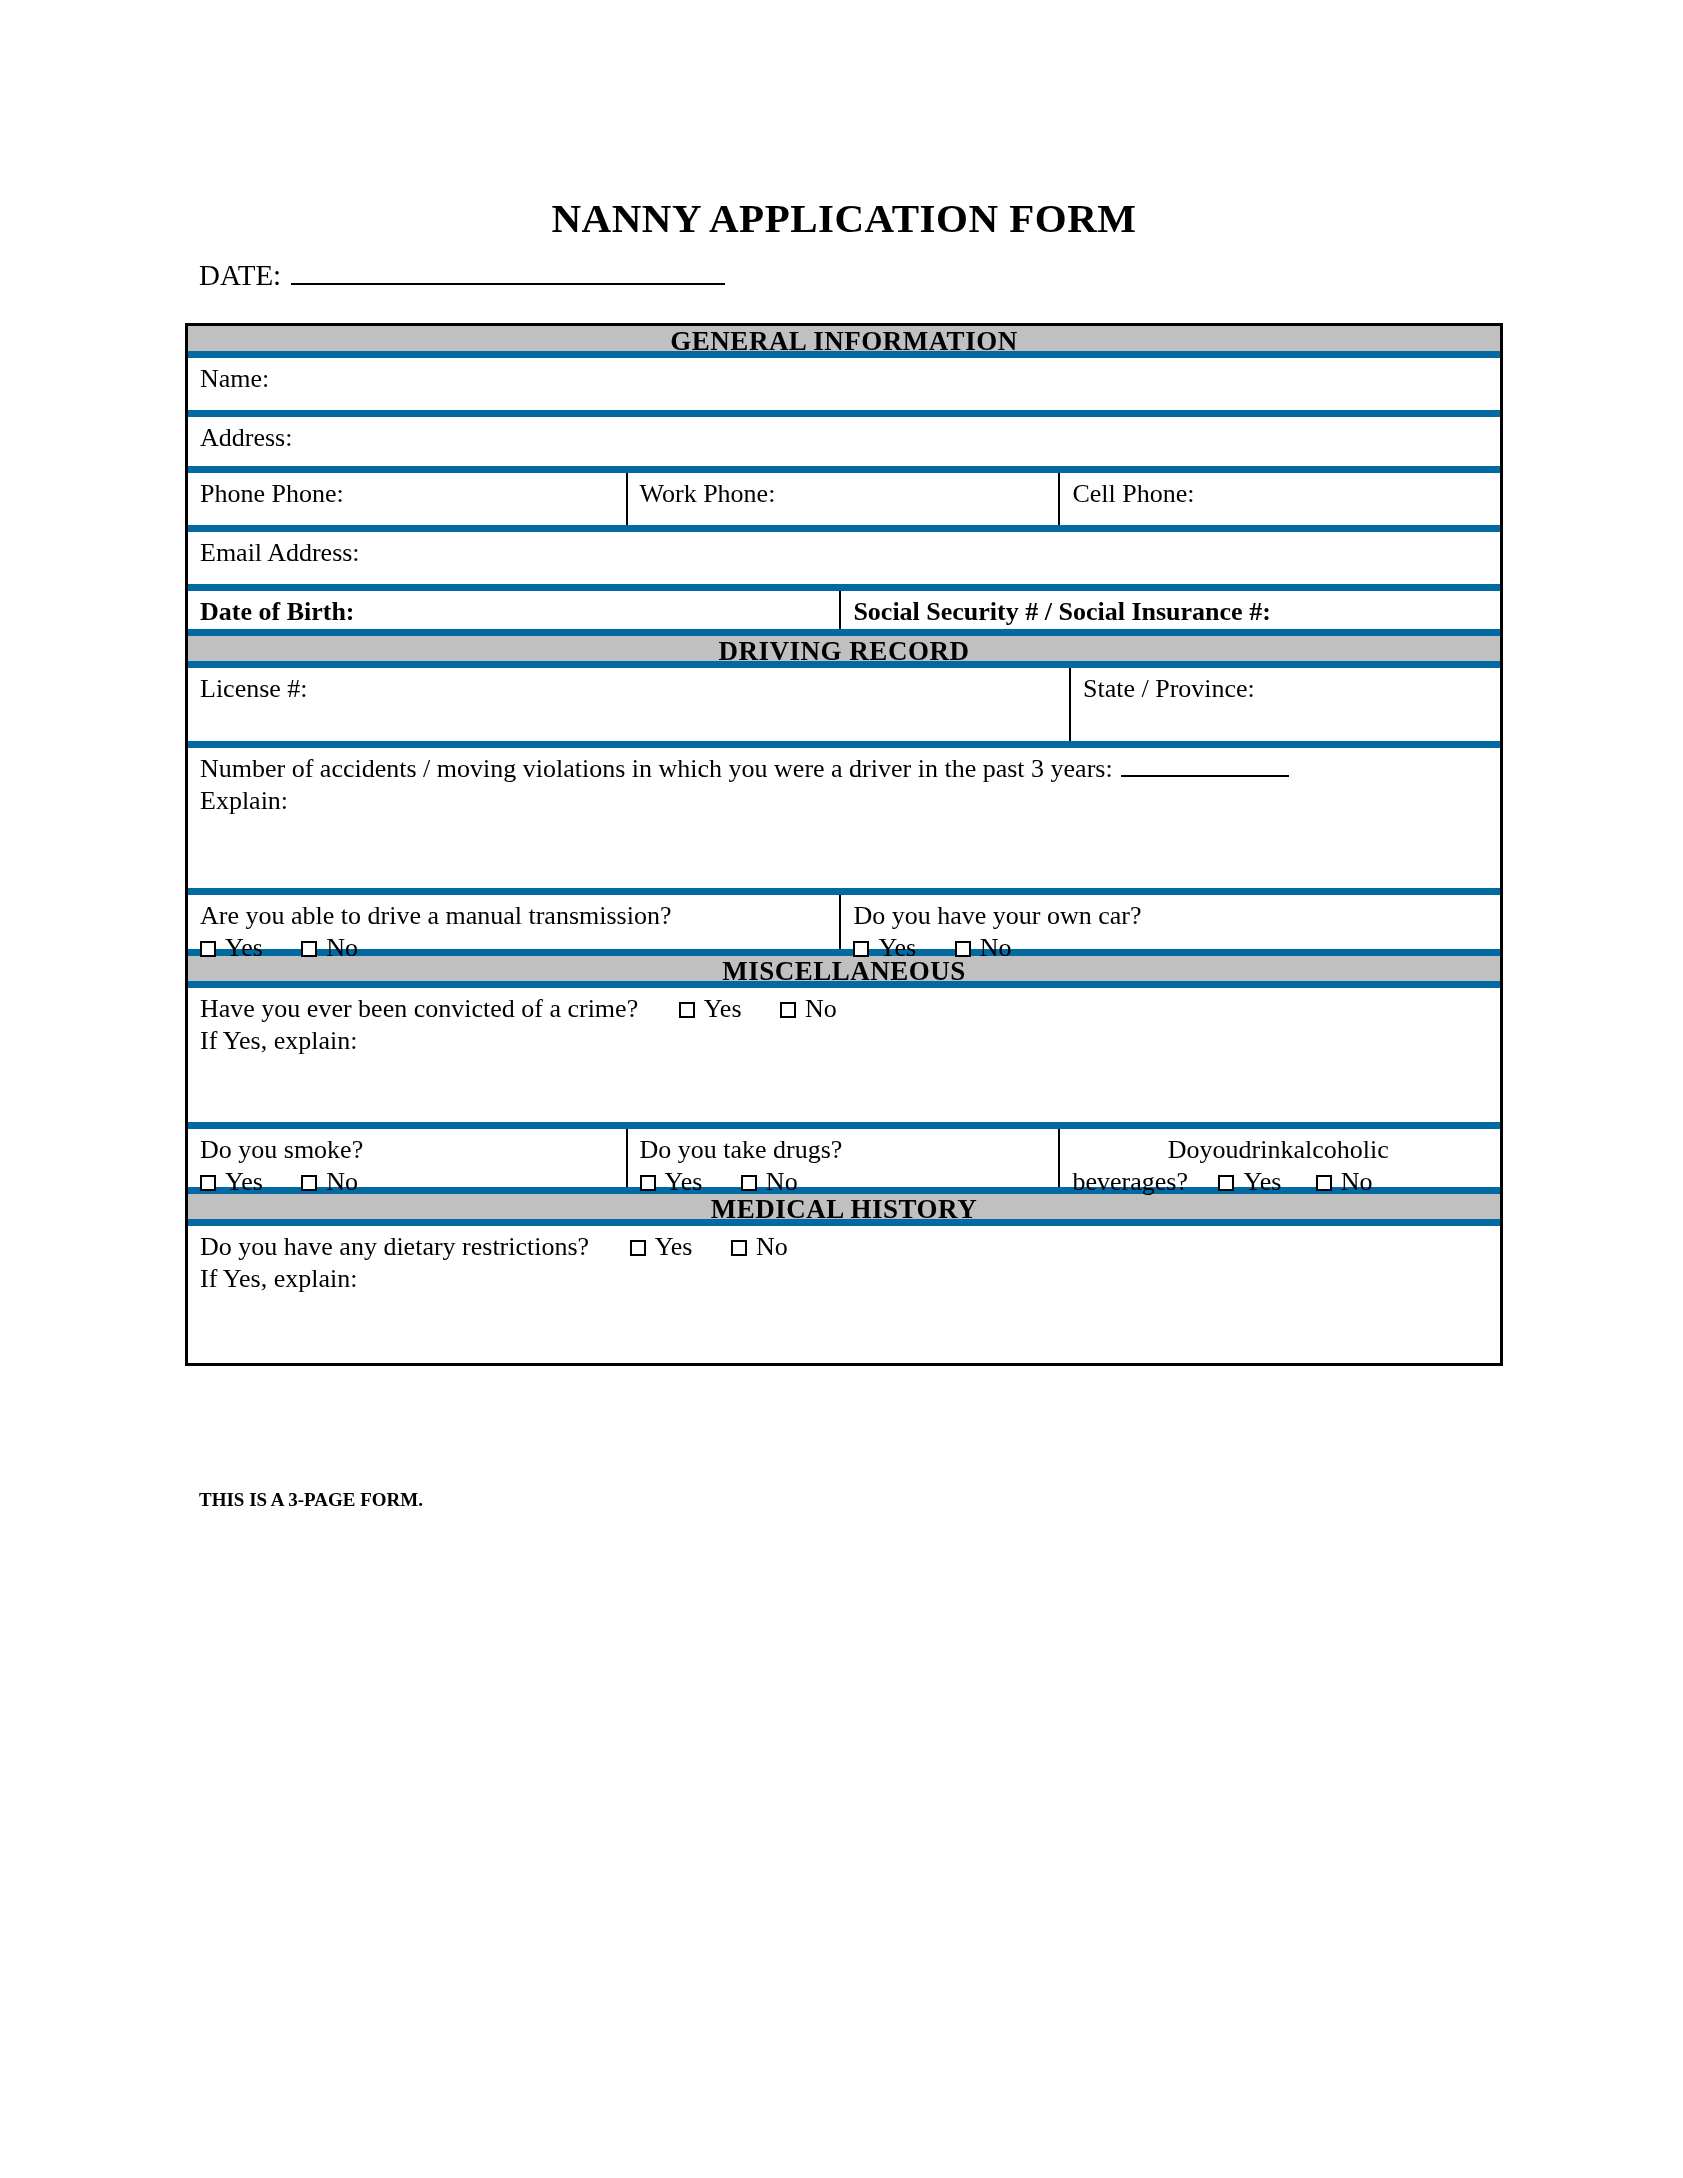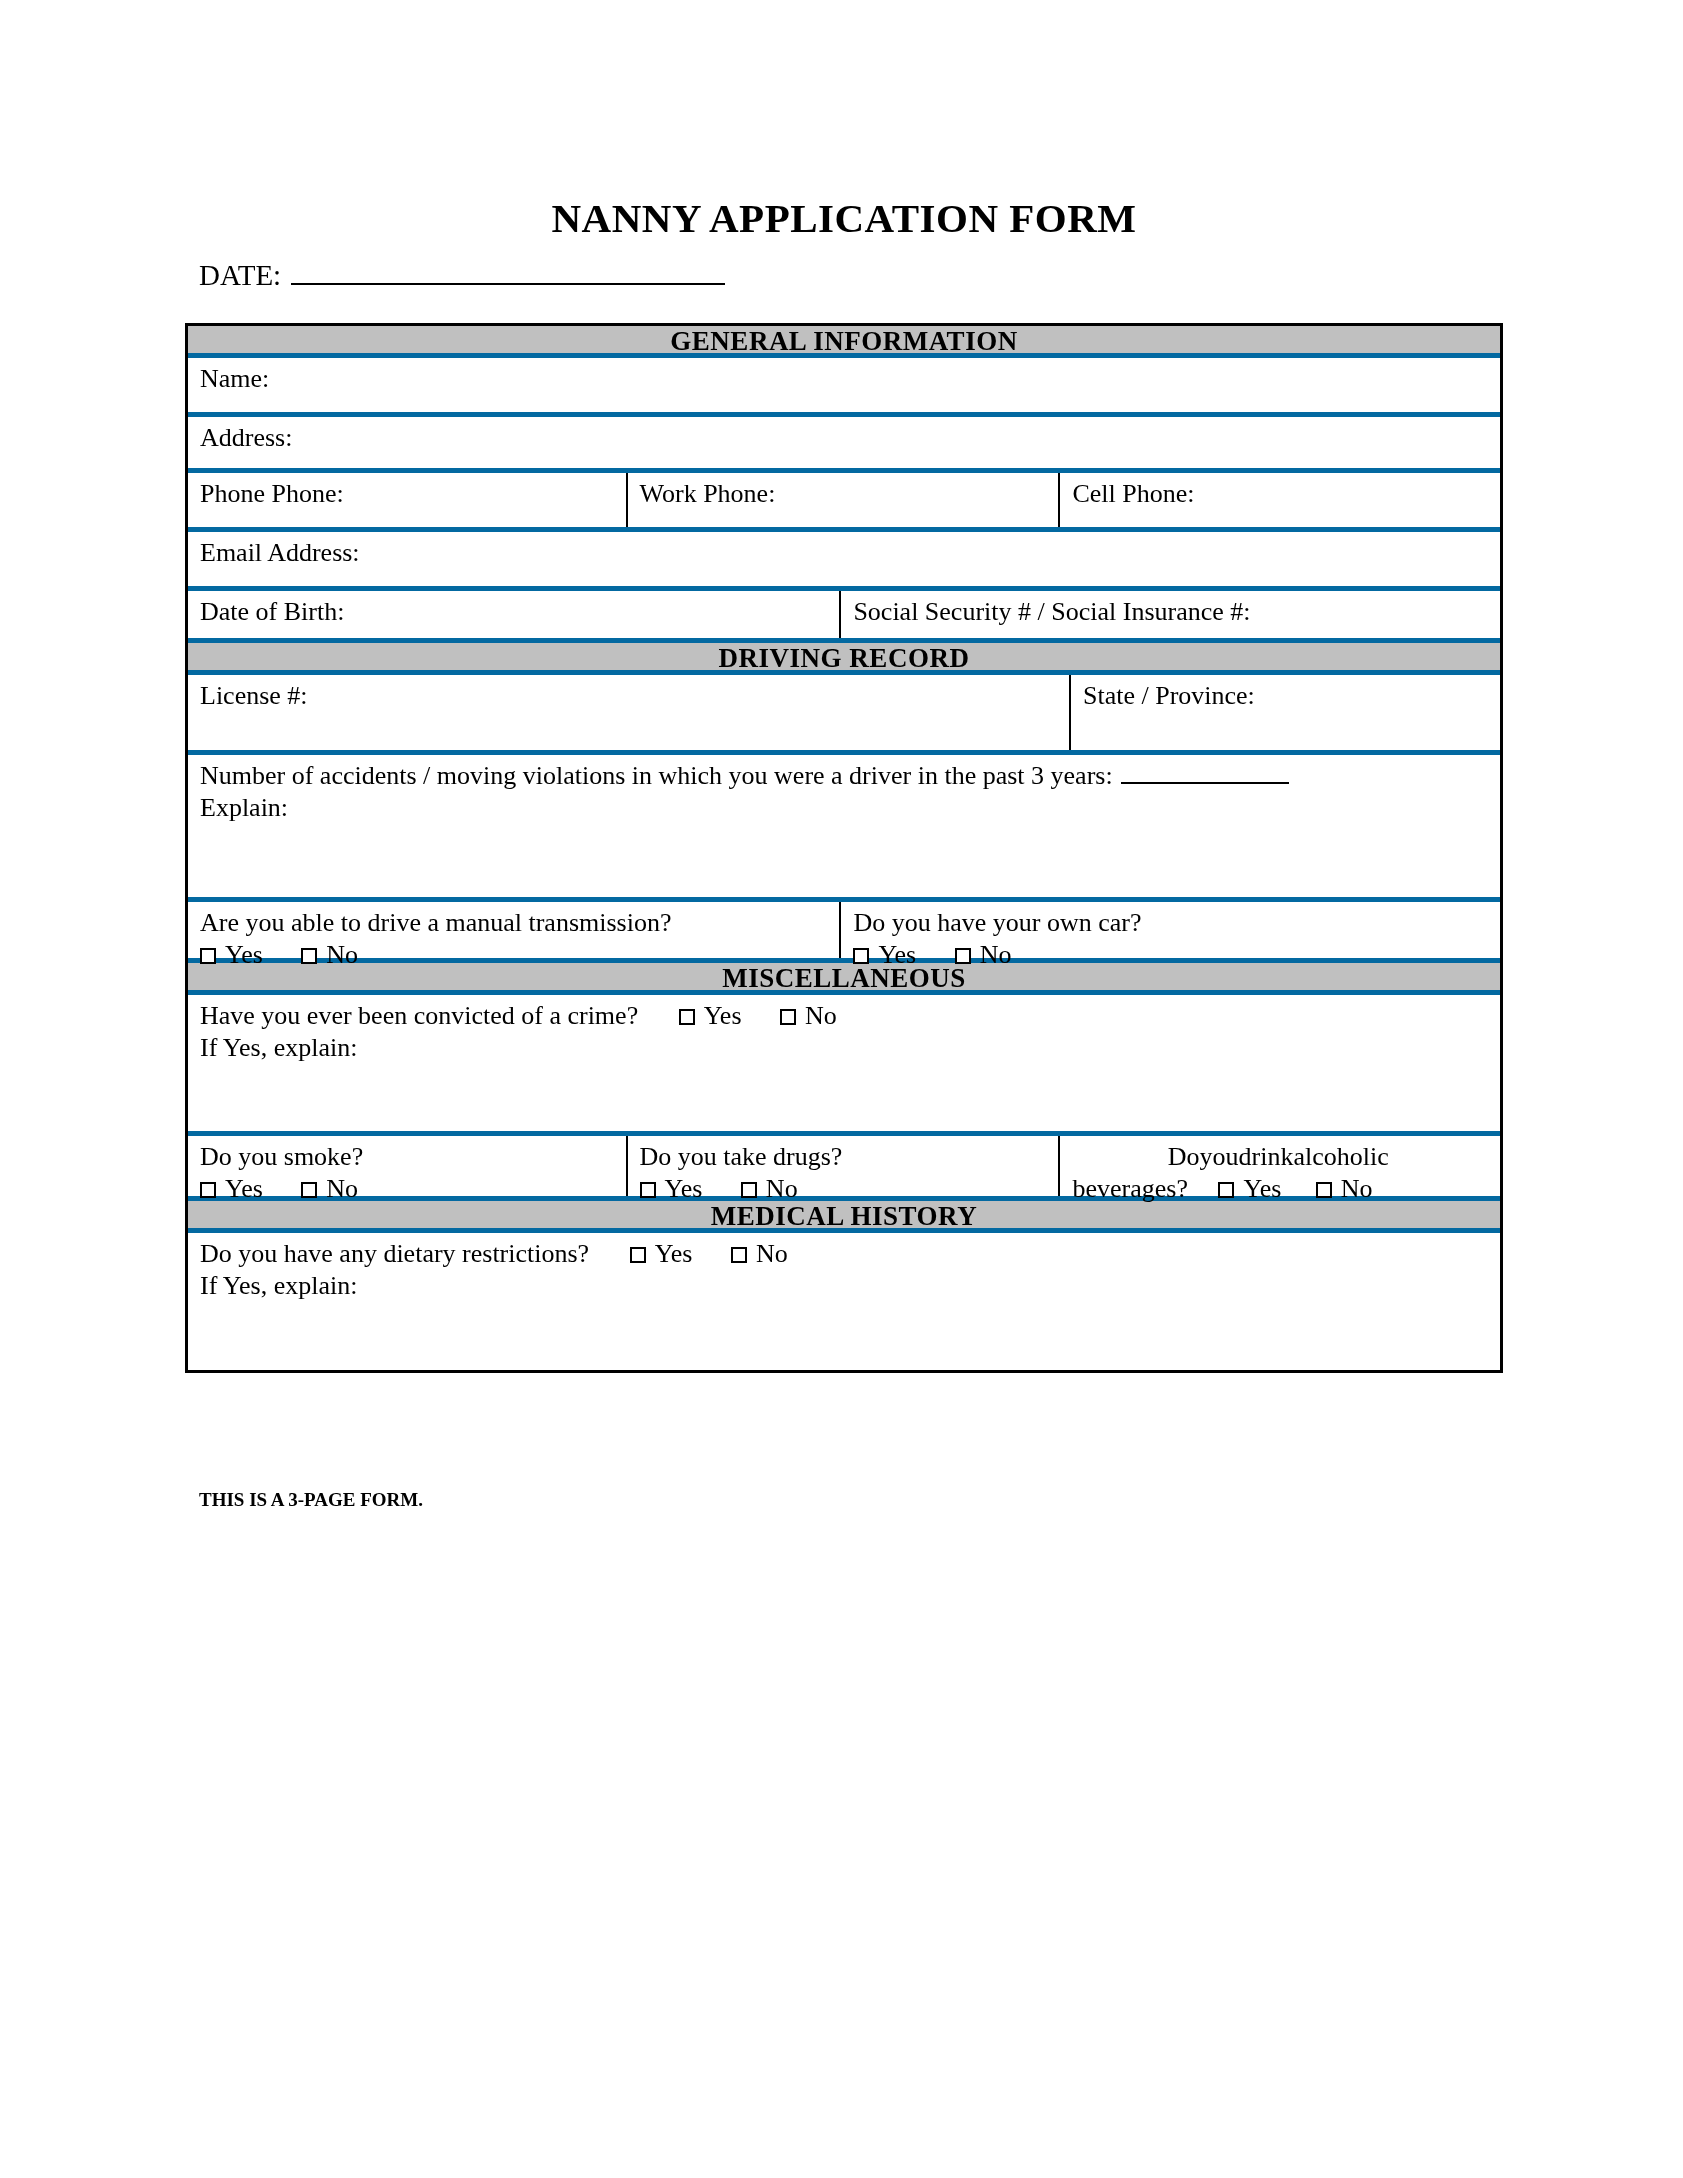--- a/index.html
+++ b/index.html
@@ -37,38 +37,38 @@
   }
   .form-table {
     position: absolute;
     top: 323px;
     left: 185px;
     width: 1318px;
     border: 3px solid #000;
     font-size: 26px;
     line-height: 1.22;
   }
-  .row { border-bottom: 5px solid #0369a1; }
+  .row { border-bottom: 7px solid #0369a1; }
   .row:last-child { border-bottom: none; }
   .section-header {
     height: 32px;
     background: #c0c0c0;
     text-align: center;
     font-weight: bold;
     font-size: 27px;
     line-height: 30px;
     letter-spacing: 0.5px;
   }
   .cell { padding: 5px 12px; }
   .cols { display: flex; }
   .cols > .col { border-right: 2px solid #000; }
   .cols > .col:last-child { border-right: none; }
   .h60  { height: 59px; }
   .h57  { height: 56px; }
-  .h58  { height: 52px; }
+  .h58  { height: 45px; font-weight: bold; }
   .h33  { height: 33px; padding-top: 2px; padding-bottom: 2px; }
   .h65  { height: 80px; }
   .h62  { height: 61px; }
   .h66  { height: 65px; }
   .h148 { height: 147px; }
   .h142 { height: 141px; }
   .h138 { height: 137px; }
   .w335 { width: 33.5%; }
   .w330 { width: 33.0%; }
   .w335b{ width: 33.5%; }

